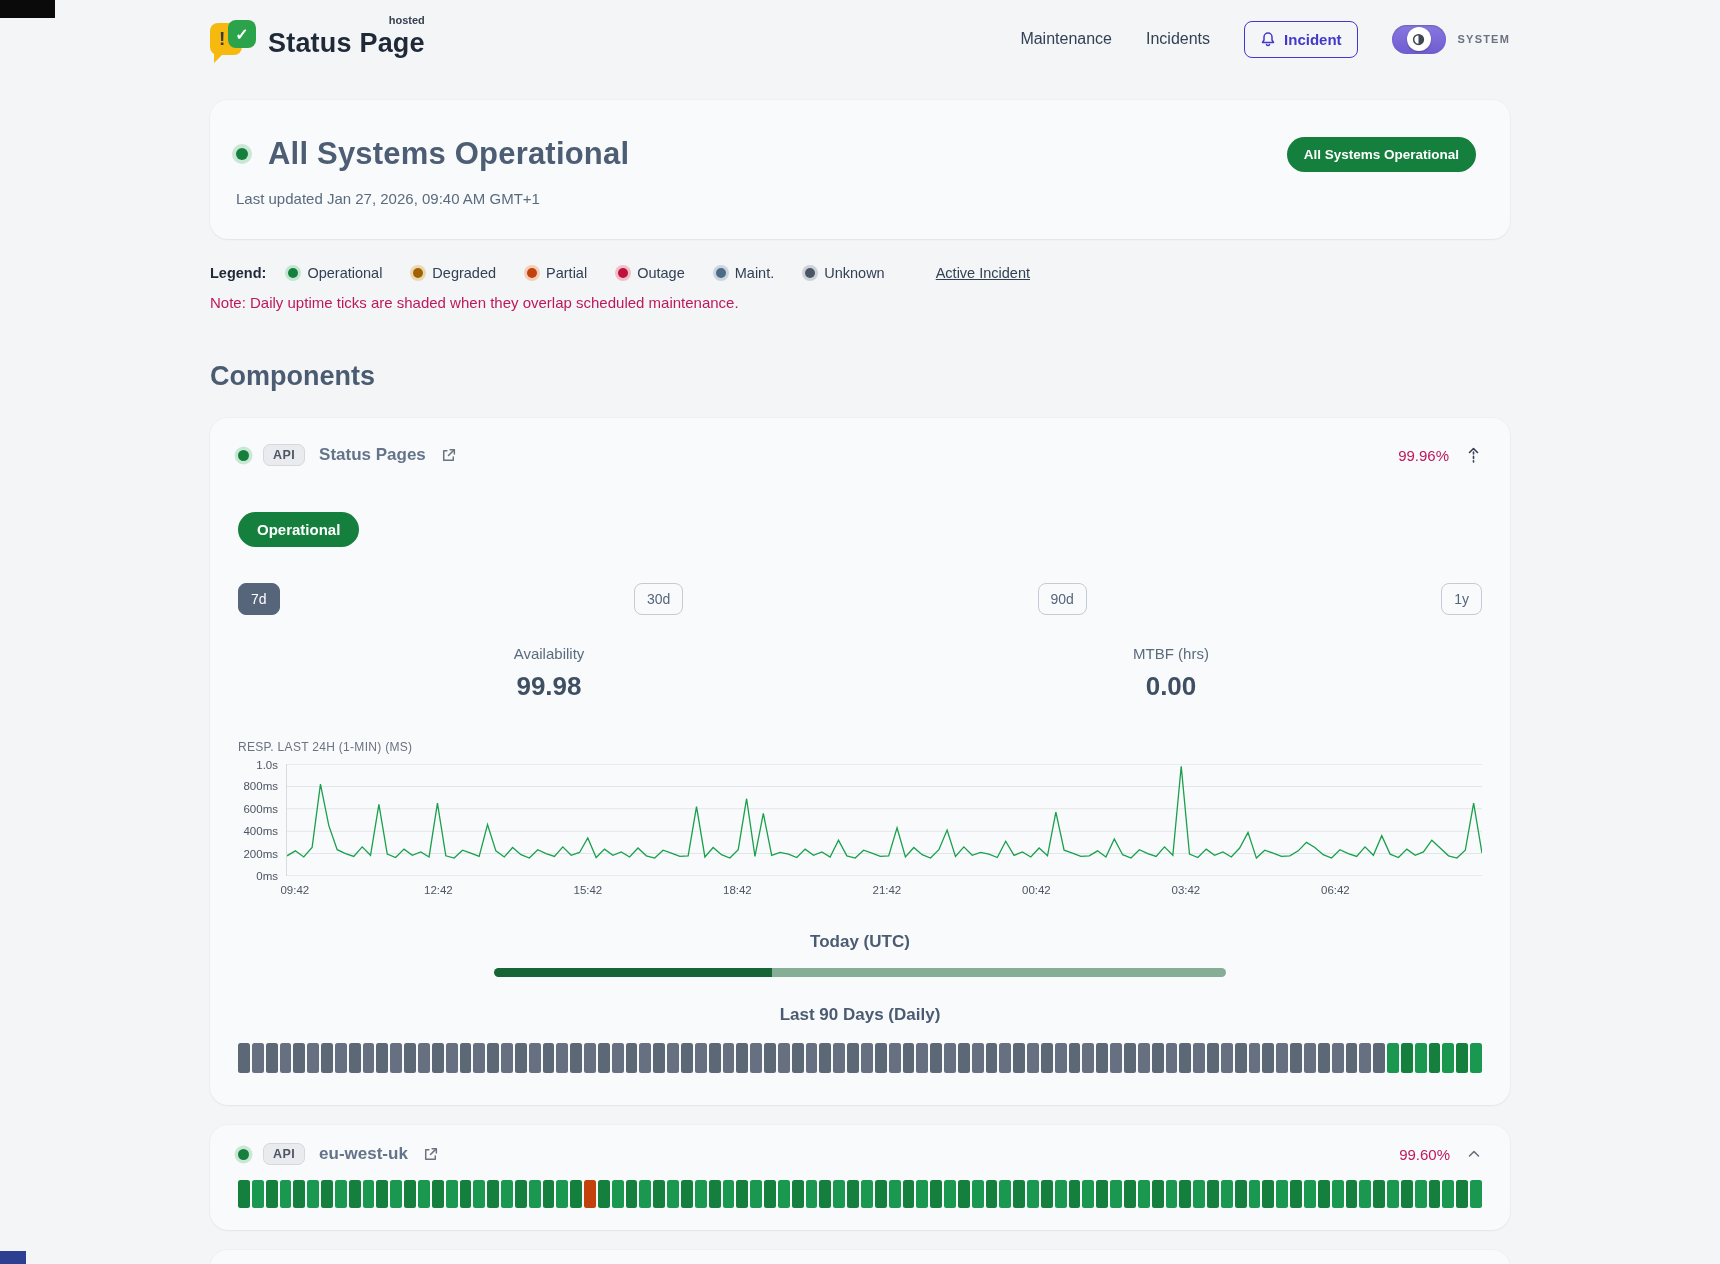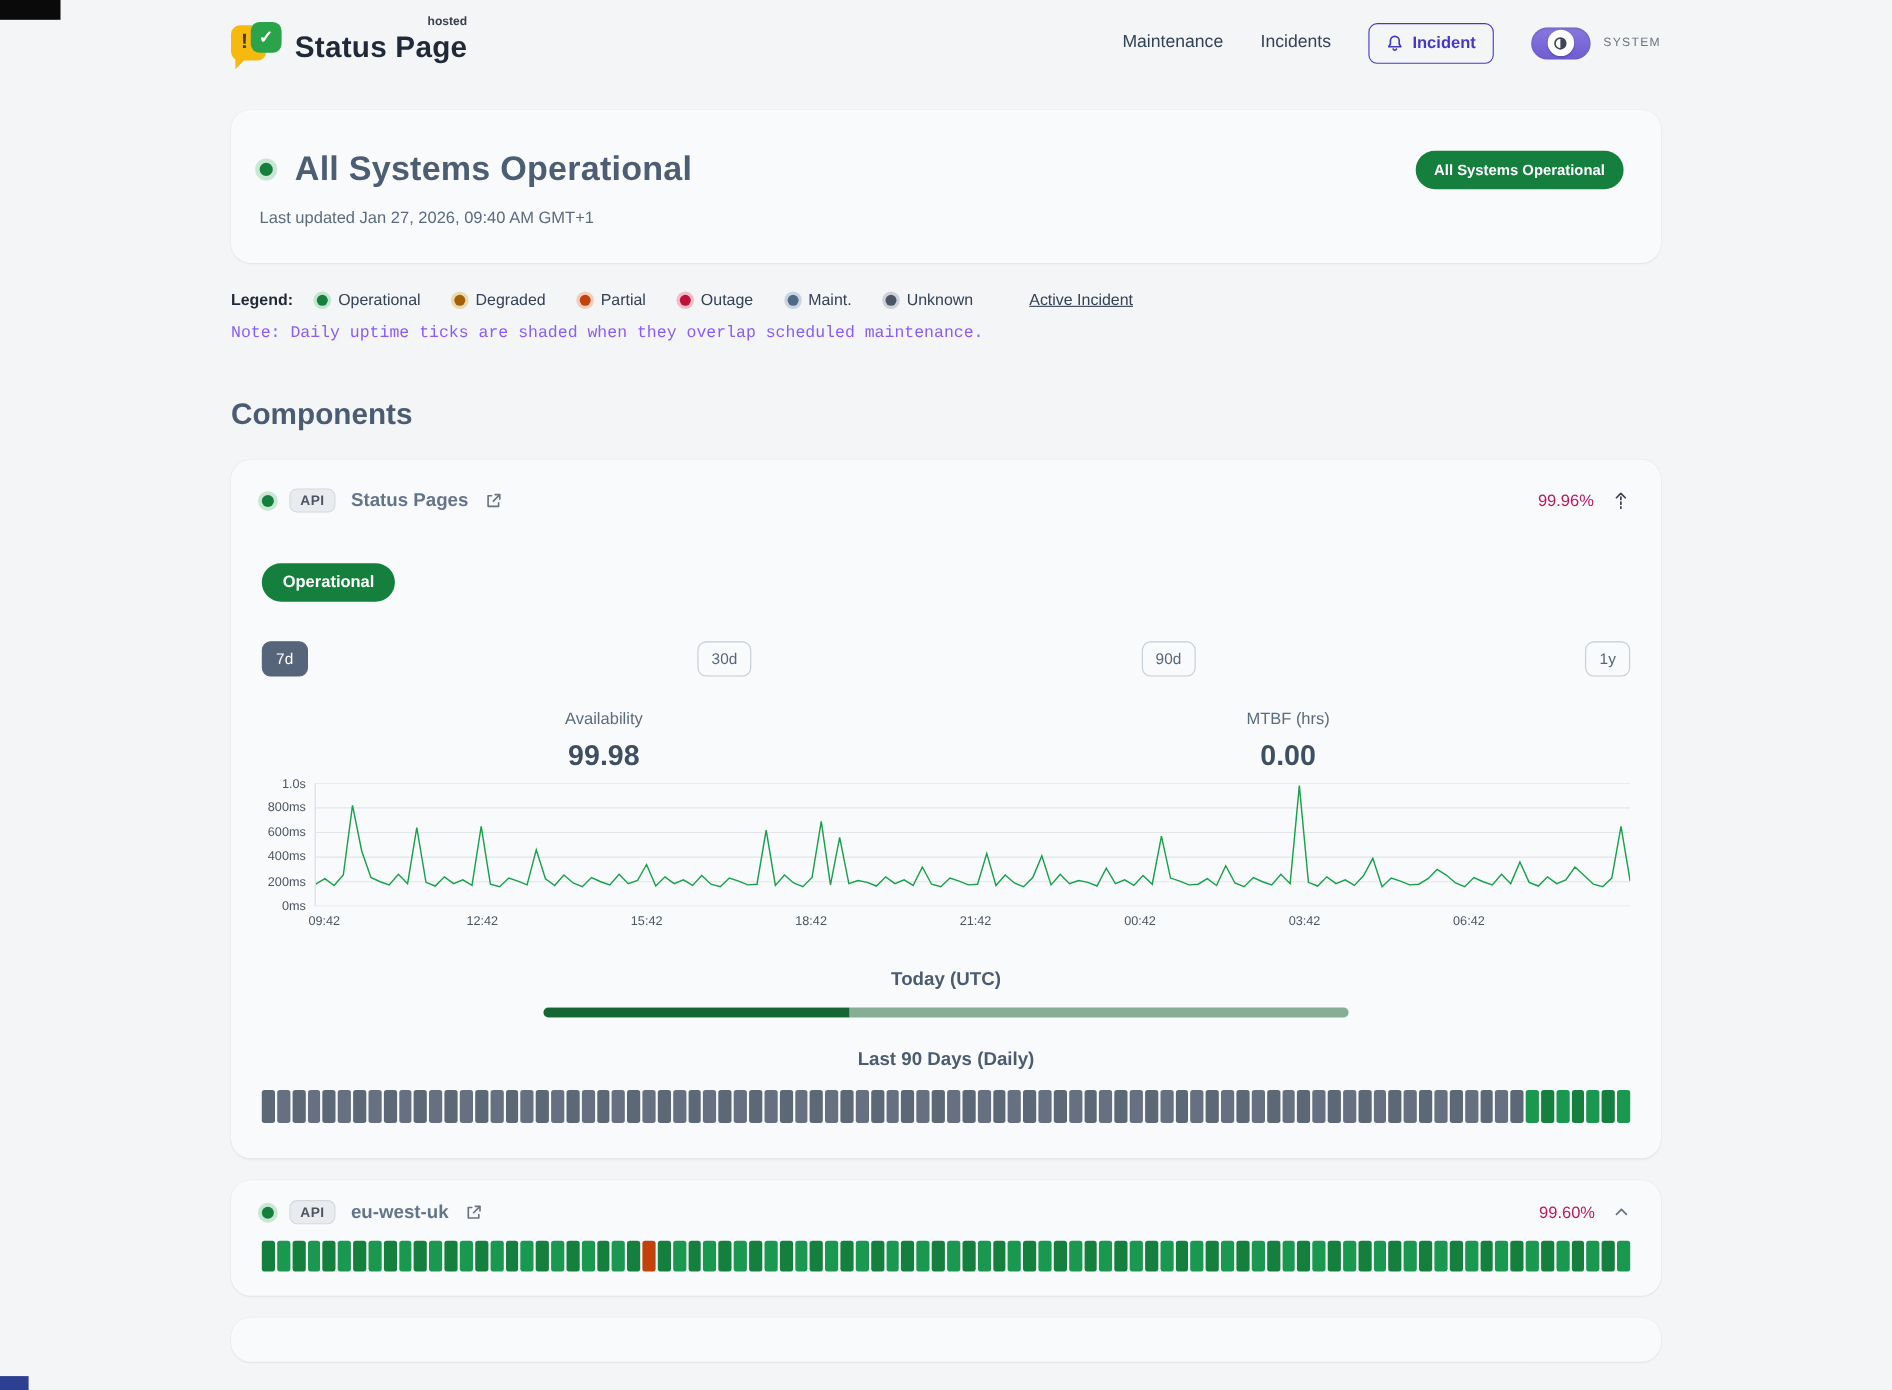--- a/index.html
+++ b/index.html
@@ -27,21 +27,21 @@
   .logo-green { position:absolute; right:0; top:2px; width:28px; height:28px; background:#2aa34a; border-radius:8px;
     display:flex; align-items:center; justify-content:center; color:#fff; font-weight:800; font-size:16px; }
   .brand-text { position:relative; padding-top:8px; }
   .brand-name { font-size:27px; font-weight:700; color:#1f2937; letter-spacing:0.2px; }
   .hosted { position:absolute; top:-6px; right:0; font-size:11px; font-weight:600; color:#374151; }
   nav { display:flex; align-items:center; gap:34px; }
   nav a { font-size:16px; color:#334155; text-decoration:none; cursor:pointer; }
   .subscribe { display:flex; align-items:center; gap:8px; border:1.5px solid #4338ca; background:transparent;
     color:#4338ca; font-weight:700; font-size:15px; border-radius:8px; padding:9px 15px; cursor:pointer;
     font-family:inherit; }
-  .toggle-wrap { display:flex; align-items:center; gap:12px; }
+  .toggle-wrap { display:flex; align-items:center; gap:12px;font-weight:bold; }
   .toggle { width:54px; height:29px; border-radius:15px; background:linear-gradient(180deg,#8878e0,#6f5cd1);
     position:relative; cursor:pointer; box-shadow:inset 0 1px 2px rgba(0,0,0,0.2); }
   .knob { position:absolute; left:15px; top:2.5px; width:24px; height:24px; border-radius:50%; background:#fff;
     display:flex; align-items:center; justify-content:center; box-shadow:0 1px 2px rgba(0,0,0,0.25); }
   .system-label { font-size:11px; letter-spacing:1.2px; color:#6b7280; }
 
   
   .card { background:#f9fafb; border-radius:18px; box-shadow:0 1px 2px rgba(16,24,40,0.05), 0 0 0 1px rgba(16,24,40,0.02); }
 
   
@@ -53,21 +53,21 @@
   h1 { font-size:31px; font-weight:600; color:#4d5e74; letter-spacing:0.2px; }
   .hero-badge { background:#15803d; color:#fff; font-size:13.5px; font-weight:700; padding:10px 17px; border-radius:999px; }
   .updated { margin-top:18px; font-size:15px; color:#5b6b7e; }
 
   
   .legend-row { margin-top:26px; display:flex; align-items:center; font-size:14.5px; color:#334155; }
   .legend-label { font-weight:700; margin-right:22px; color:#1f2937; }
   .legend-item { display:flex; align-items:center; gap:9px; margin-right:31px; }
   .legend-dot { width:10px; height:10px; border-radius:50%; }
   .legend-extra { margin-left:20px;text-decoration:underline; }
-  .note { margin-top:13px; font-size:15px; color:#8b5cf6;font-family:Liberation Mono, monospace; }
+  .note { margin-top:13px; font-size:15px; color:#be185d; }
 
   
   h2 { margin-top:50px; font-size:27px; font-weight:600; color:#4b5c72; }
   .comp-card { margin-top:26px; padding:26px 28px 32px; }
   .comp-card.collapsed { margin-top:20px; padding:18px 28px 22px; }
   .comp-header { display:flex; align-items:center; justify-content:space-between; }
   .comp-left { display:flex; align-items:center; gap:14px; }
   .tag { background:#e9ebee; border:1px solid #d5d9de; border-radius:7px; padding:3px 9px; font-size:12.5px;
     font-weight:700; color:#4b5563; letter-spacing:0.4px; }
   .comp-name { font-size:17px; font-weight:700; color:#64748b; }
@@ -236,20 +236,21 @@
       <div class="metric">
         <div class="metric-label">Availability</div>
         <div class="metric-value">99.98</div>
       </div>
       <div class="metric">
         <div class="metric-label">MTBF (hrs)</div>
         <div class="metric-value">0.00</div>
       </div>
     </div>
 
+    <div class="chart-label">RESP. LAST 24H (1-MIN) (MS)</div>
 
     <div class="chart">
       <div class="y-axis">
         <span class="y-tick" style="top:1%">1.0s</span>
         <span class="y-tick" style="top:20%">800ms</span>
         <span class="y-tick" style="top:40%">600ms</span>
         <span class="y-tick" style="top:60%">400ms</span>
         <span class="y-tick" style="top:80%">200ms</span>
         <span class="y-tick" style="top:100%">0ms</span>
       </div>

